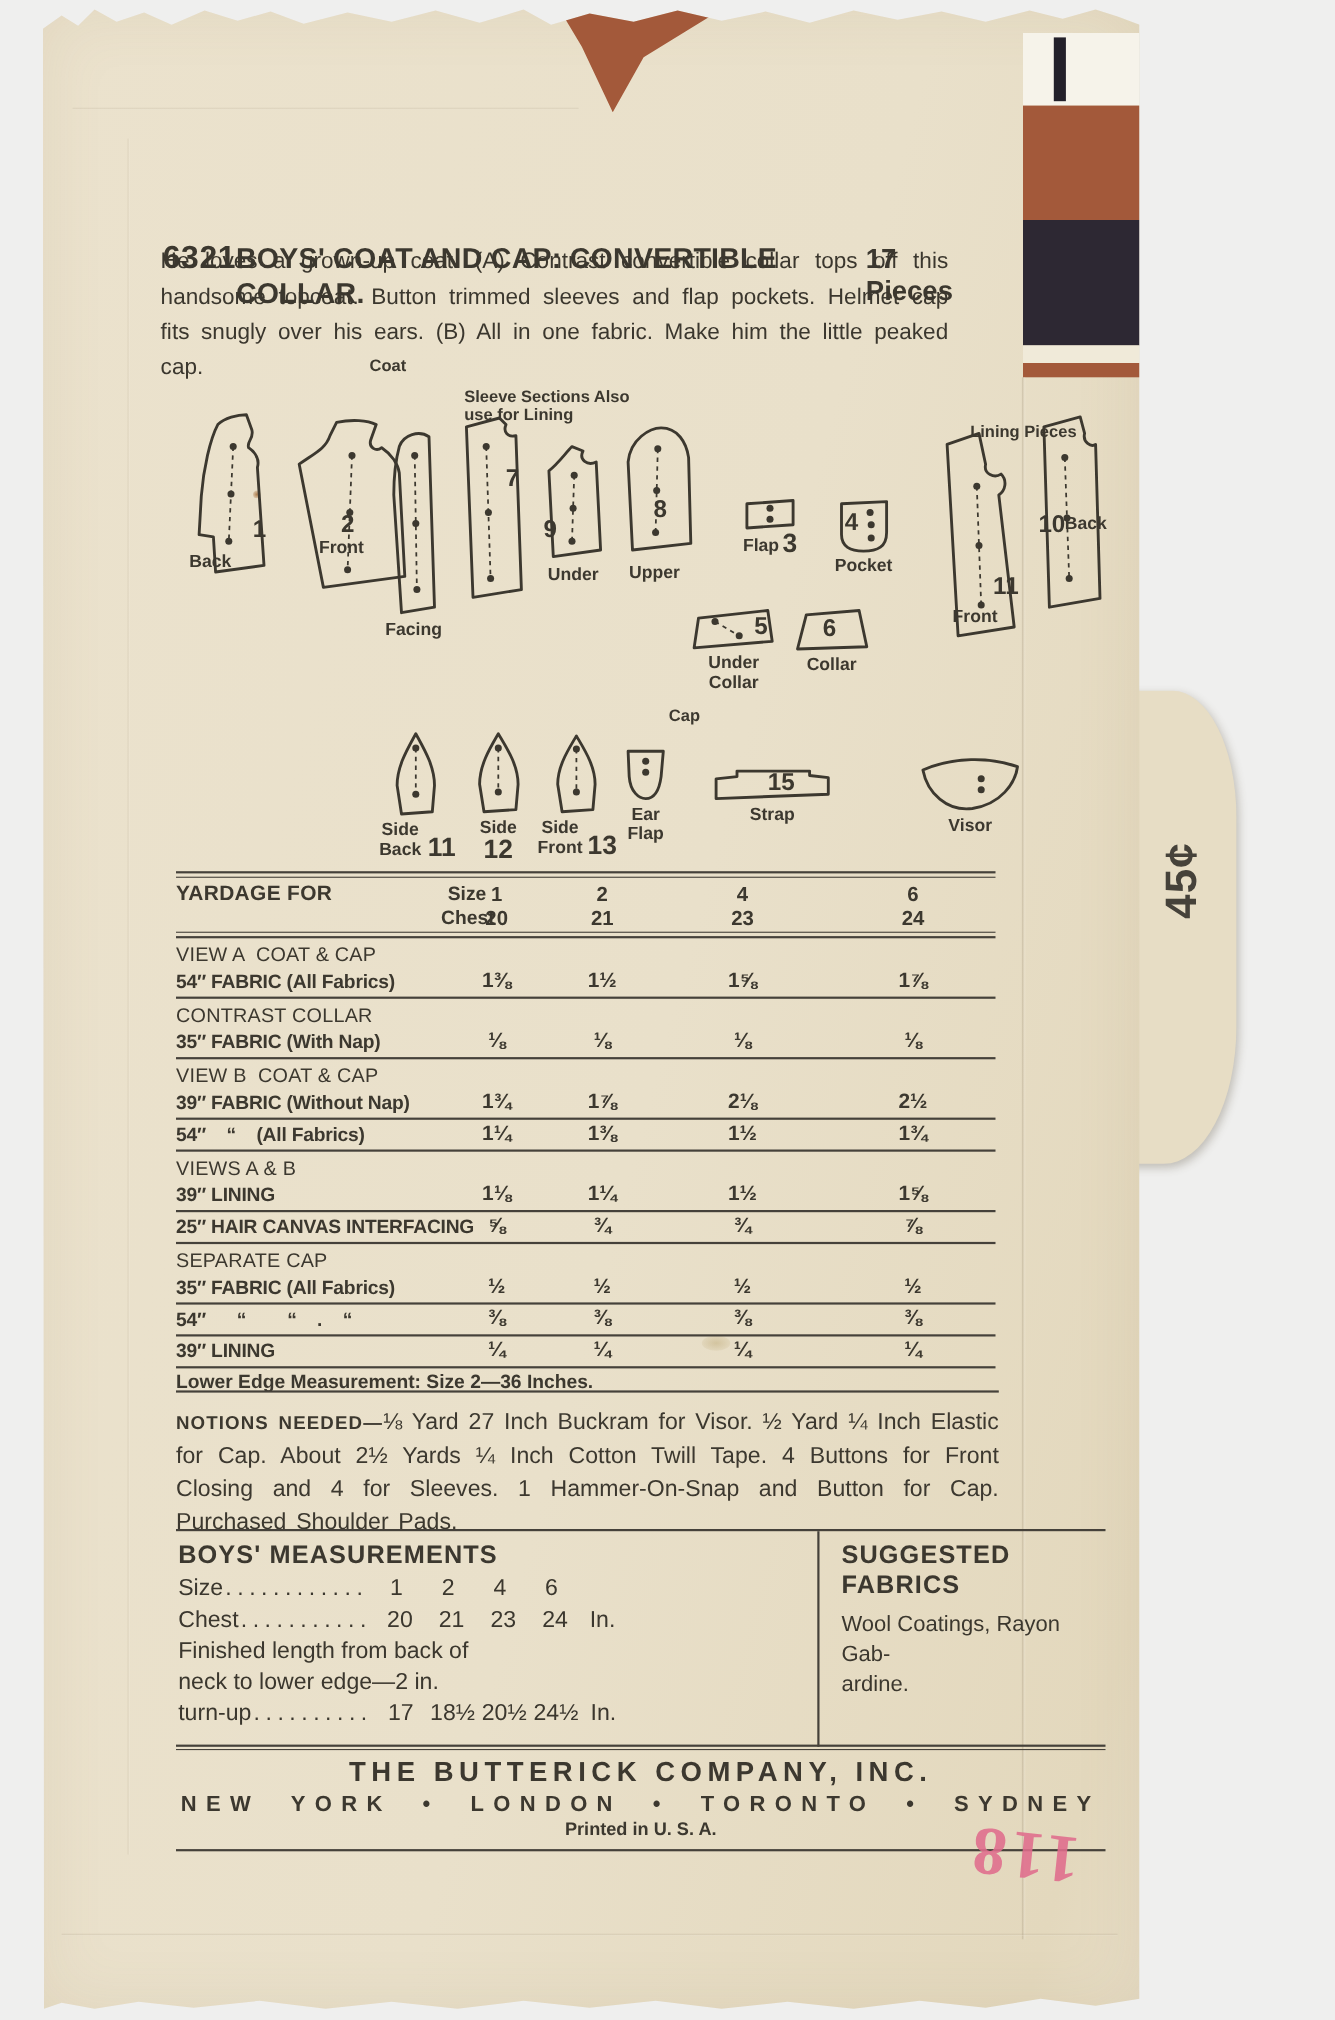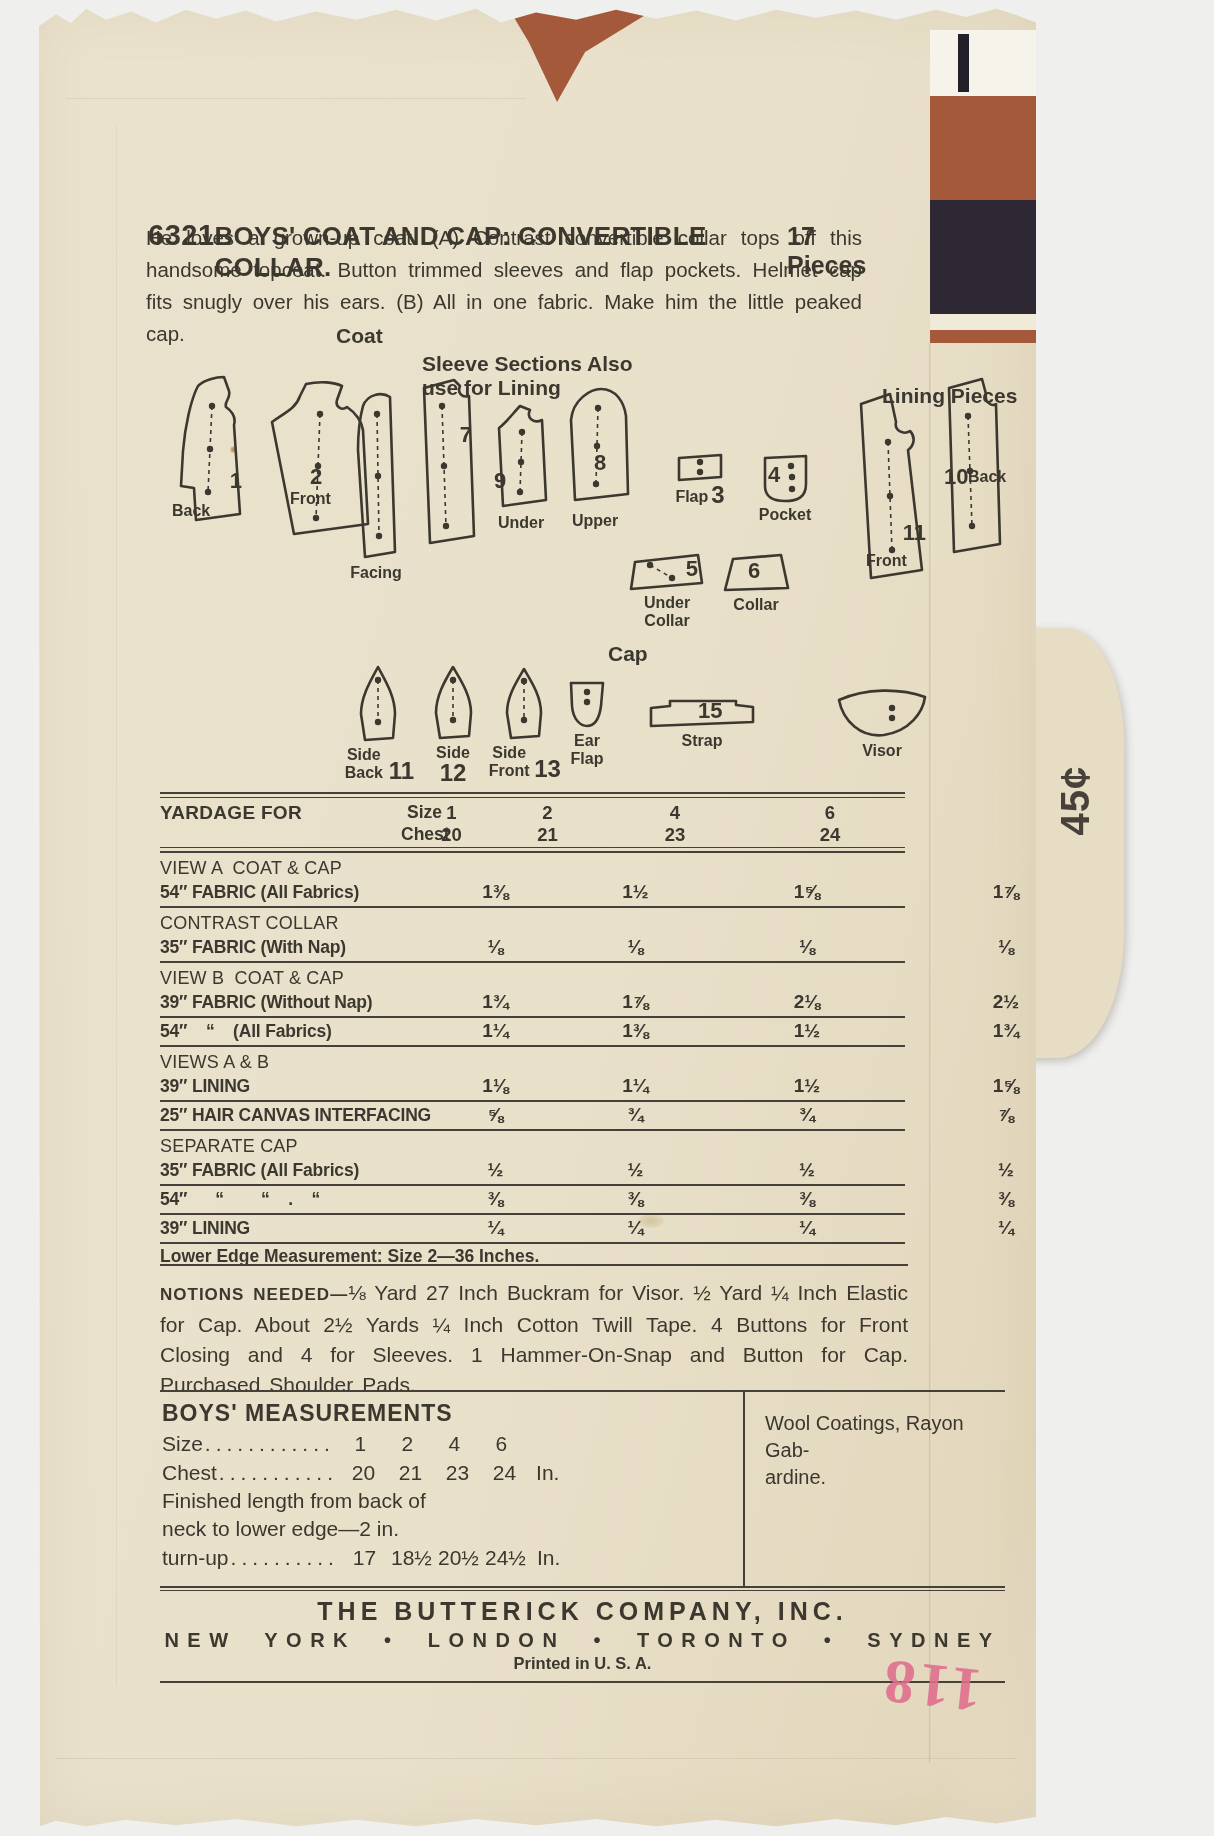--- a/index.html
+++ b/index.html
@@ -39,21 +39,21 @@
 
   
   #header{left:112px;top:170px;width:745px;display:flex;align-items:baseline;}
   #pattern-num{font-size:29px;font-weight:700;letter-spacing:.5px;margin-top:43px;}
   #header-title{font-size:26px;font-weight:700;letter-spacing:.2px;margin:0 auto;}
   #pieces-count{font-size:25px;font-weight:700;}
   #description{left:110px;top:216px;width:716px;font-size:20.5px;line-height:32px;
     text-align:justify;word-spacing:2.5px;font-weight:400;color:#3b372e;}
 
   
-  .dia-lbl{font-size:21px;font-weight:700;color:#3c382f;line-height:1.15;}
+  .dia-lbl{font-size:15px;font-weight:700;color:#3c382f;line-height:1.15;}
   #lbl-coat{left:300px;top:318px;}
   #lbl-sleeve{left:386px;top:346px;}
   #lbl-lining{left:846px;top:378px;}
   #lbl-cap{left:572px;top:636px;}
 
   .piece{position:absolute;}
   .piece svg{position:absolute;left:0;top:0;overflow:visible;}
   .pnum{position:absolute;font-size:22px;font-weight:700;color:#3c382f;}
   .pcap{position:absolute;top:100%;left:50%;transform:translateX(-50%);
     width:max-content;text-align:center;font-size:16px;font-weight:700;
@@ -103,21 +103,21 @@
   #yardage{left:124px;top:786px;width:745px;border-top:2px solid #45413a;position:absolute;}
   #yardage::before{content:"";position:absolute;top:3px;left:0;right:0;border-top:1px solid #45413a;}
   .grid5{display:grid;grid-template-columns:243px 97px 95px 160px 150px;}
   #yt-head{position:relative;padding:8px 0 5px;border-bottom:2px solid #45413a;}
   #yt-head::after{content:"";position:absolute;bottom:3px;left:0;right:0;border-top:1px solid #45413a;}
   .yt-title{font-size:19px;font-weight:700;letter-spacing:.3px;}
   .size-lbl{position:absolute;left:247px;top:8px;font-size:17.5px;font-weight:700;}
   .chest-lbl{position:absolute;left:241px;top:30px;font-size:17.5px;font-weight:700;}
   .yt-num{font-size:18.5px;font-weight:700;text-align:center;}
   .yt-heading{font-size:18px;font-weight:400;padding-top:5px;white-space:pre;letter-spacing:.2px;}
-  .yt-row{border-bottom:2px solid #45413a;padding:2px 0 3px;align-items:end;gap:44px;}
+  .yt-row{border-bottom:2px solid #45413a;padding:2px 0 3px;align-items:end;}
   .yt-label{font-size:17.5px;font-weight:700;white-space:pre;letter-spacing:-.2px;}
   .yt-val{font-size:19px;font-weight:700;text-align:center;}
   .yt-note{font-size:17.5px;font-weight:700;margin-top:7px;}
 
   
   #notions{left:124px;top:1258px;width:748px;border-top:2px solid #45413a;
     padding-top:12px;font-size:21px;line-height:30px;text-align:justify;word-spacing:3px;}
   #notions .n-title{font-size:17px;font-weight:700;letter-spacing:1px;}
 
   
@@ -510,20 +510,21 @@
         <span>turn-up</span>
         <span class="m-dots">..........</span>
         <span class="m-val">17</span>
         <span class="m-val">18½</span>
         <span class="m-val">20½</span>
         <span class="m-val">24½</span>
         <span class="m-unit">In.</span>
       </div>
     </div>
     <div id="m-right">
+      <div class="m-title">SUGGESTED FABRICS</div>
       <div class="f-body">
         <div>Wool Coatings, Rayon Gab-</div>
         <div>ardine.</div>
       </div>
     </div>
   </div>
 
   <div class="abs" id="footer">
     <div id="footer-inner">
       <div id="f-company">THE BUTTERICK COMPANY, INC.</div>

